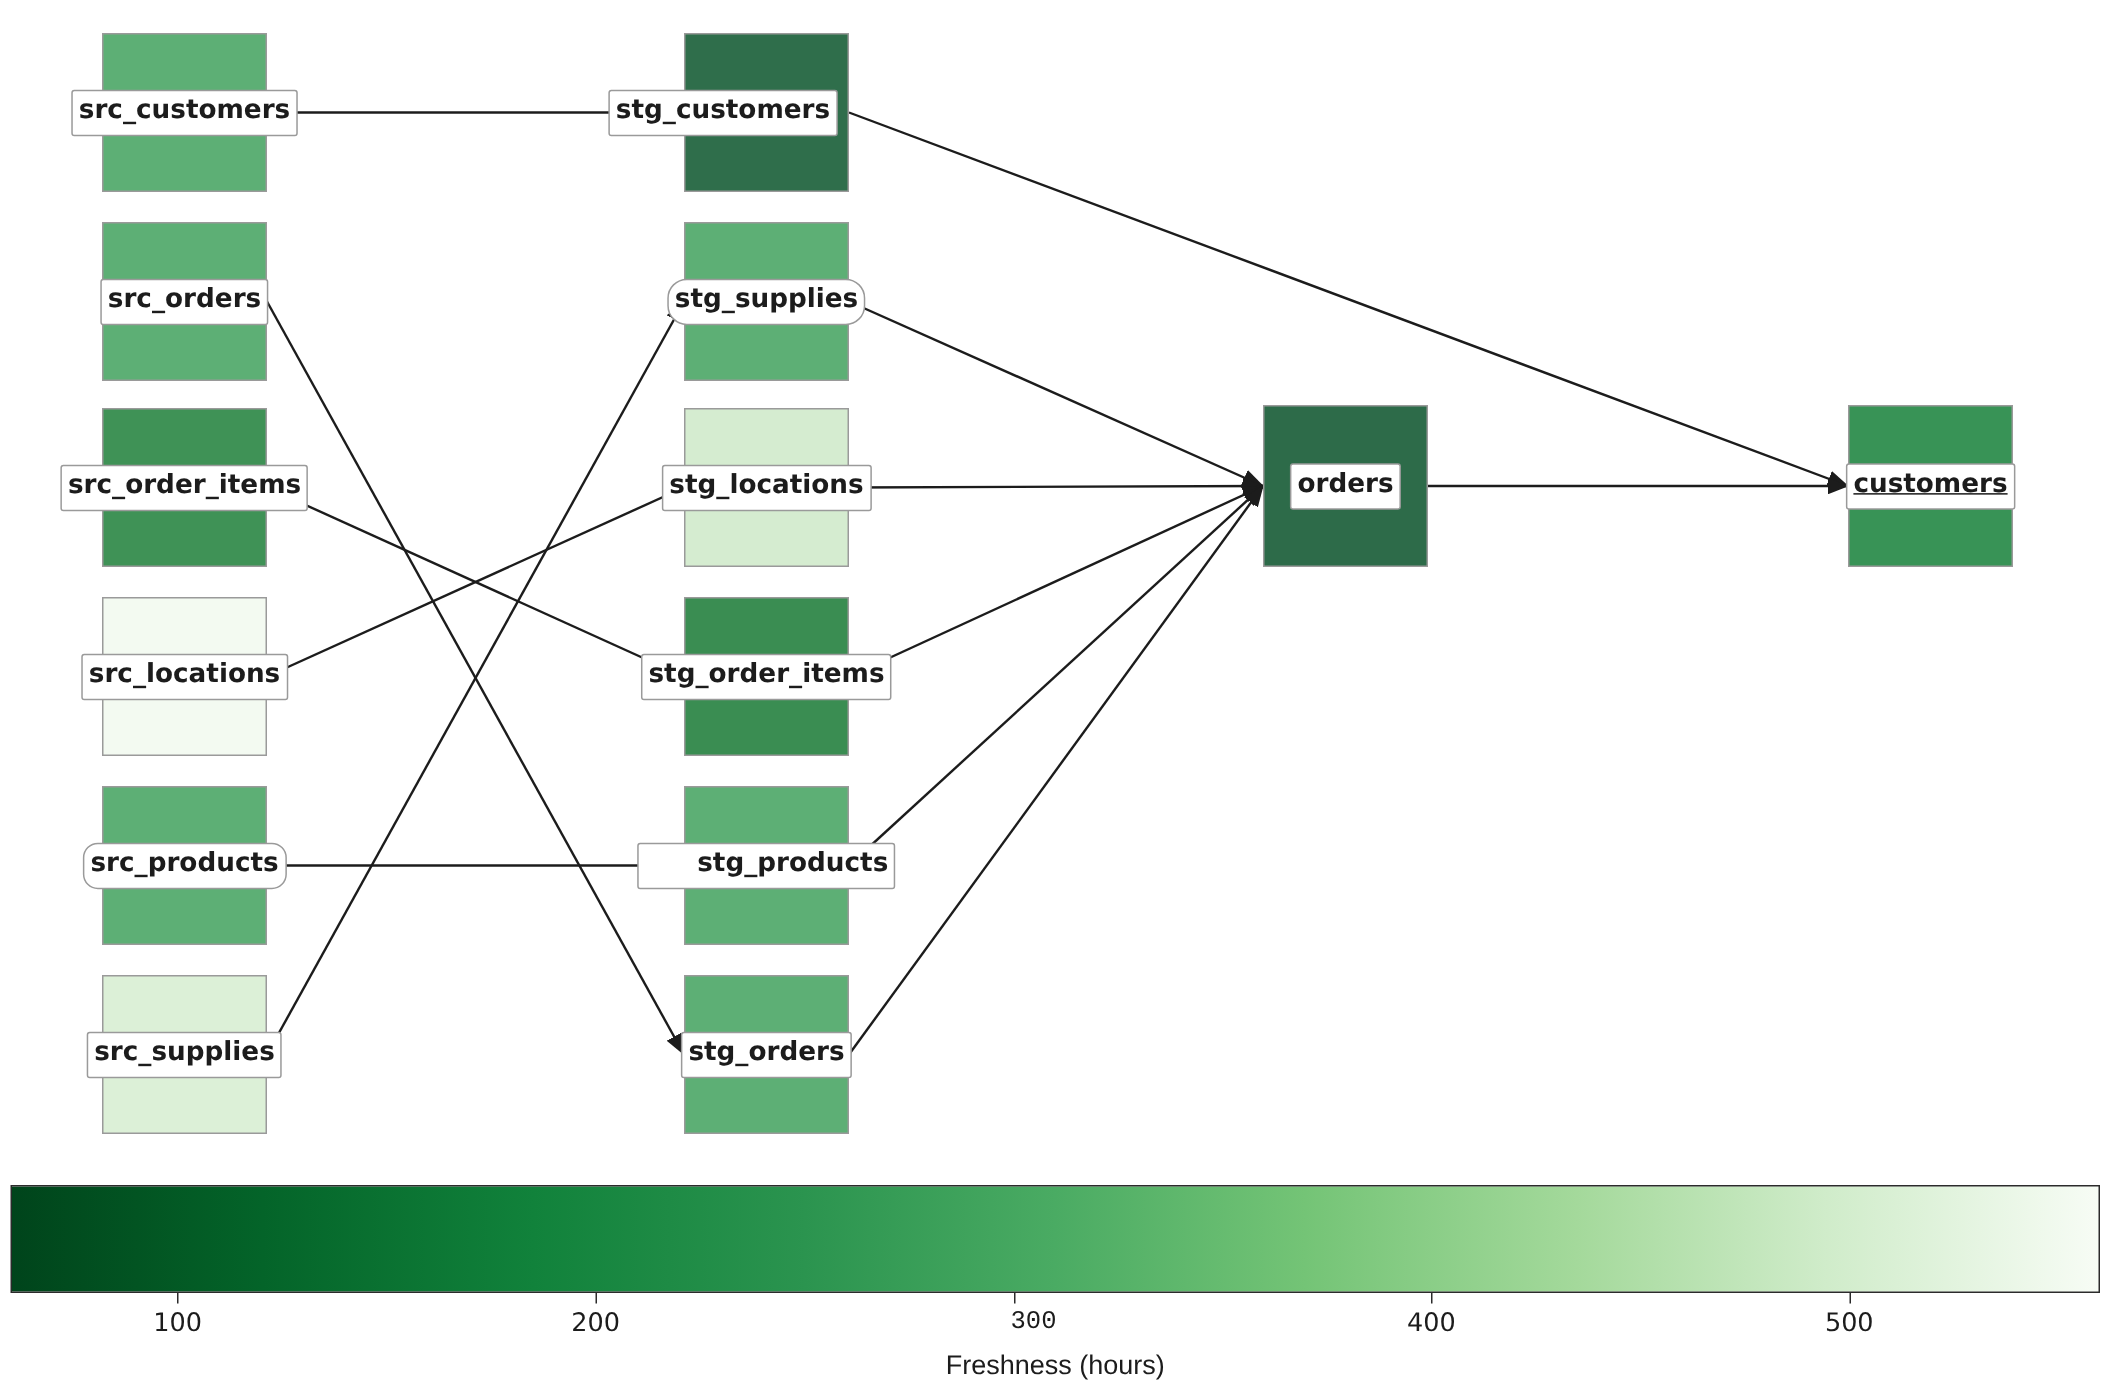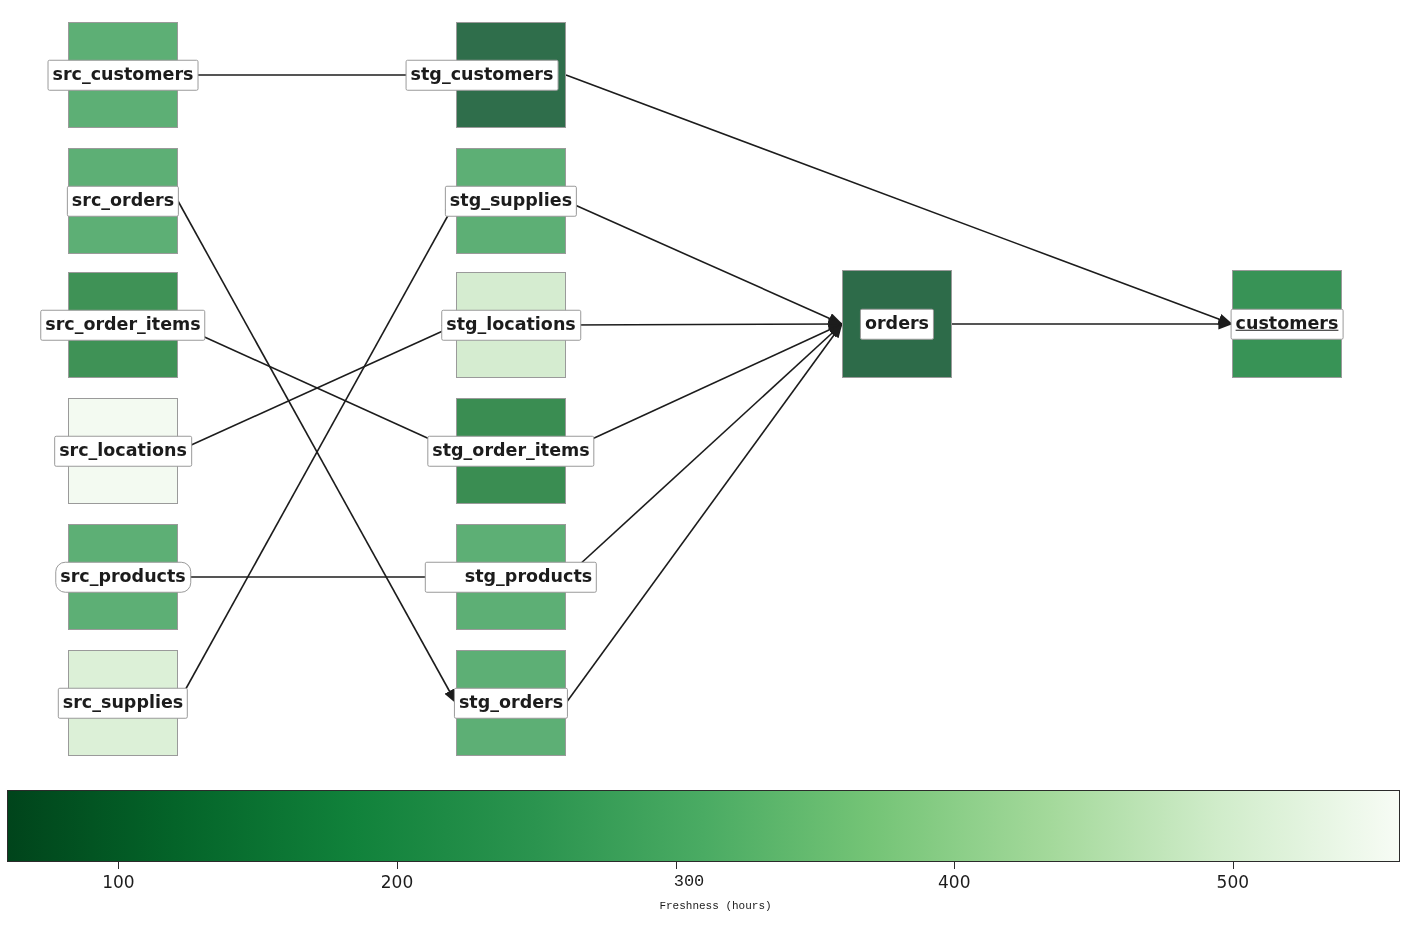--- a/index.html
+++ b/index.html
@@ -66,26 +66,25 @@
   .cb-ticklabel {
     position: absolute;
     font-size: 17px;
     color: #1c1c1c;
     transform: translateX(-50%);
     font-family: "DejaVu Sans", sans-serif;
     white-space: nowrap;
   }
   #cb-axislabel {
     position: absolute;
-    font-size: 11px;
+    font-size: 18px;
     color: #1c1c1c;
     transform: translateX(-50%);
     white-space: nowrap;
-    font-family: Liberation Mono, monospace;
-    margin-left: 12px;
+    font-family: Liberation Sans, sans-serif;
   }
 </style>
 </head>
 <body>
 
 <div id="canvas">
 
   <svg id="lineage-svg" viewBox="0 0 1410 926" preserveAspectRatio="none">
     <defs>
       <marker id="arrowhead" markerWidth="9" markerHeight="7" refX="8.5" refY="3.5" orient="auto" markerUnits="strokeWidth">
@@ -129,21 +128,21 @@
       <div class="node-label" style="left: 123px; top: 325px;">src_order_items</div>
       <div class="node-box" style="left: 68px; top: 398px; width: 110px; height: 106px; background: rgb(243, 250, 241);"></div>
       <div class="node-label" style="left: 123px; top: 451px;">src_locations</div>
       <div class="node-box" style="left: 68px; top: 524px; width: 110px; height: 106px; background: rgb(93, 175, 117);"></div>
       <div class="node-label" style="left: 123px; top: 577px; border-radius: 10px;">src_products</div>
       <div class="node-box" style="left: 68px; top: 650px; width: 110px; height: 106px; background: rgb(220, 240, 215);"></div>
       <div class="node-label" style="left: 123px; top: 703px;">src_supplies</div>
       <div class="node-box" style="left: 456px; top: 22px; width: 110px; height: 106px; background: rgb(47, 110, 75);"></div>
       <div class="node-label" style="left: 482px; top: 75px;">stg_customers</div>
       <div class="node-box" style="left: 456px; top: 148px; width: 110px; height: 106px; background: rgb(93, 175, 117);"></div>
-      <div class="node-label" style="left: 511px; top: 201px;">stg_supplies</div>
+      <div class="node-label" style="left: 511px; top: 201px; border-radius: 13px;">stg_supplies</div>
       <div class="node-box" style="left: 456px; top: 272px; width: 110px; height: 106px; background: rgb(213, 236, 208);"></div>
       <div class="node-label" style="left: 511px; top: 325px;">stg_locations</div>
       <div class="node-box" style="left: 456px; top: 398px; width: 110px; height: 106px; background: rgb(58, 141, 82);"></div>
       <div class="node-label" style="left: 511px; top: 451px;">stg_order_items</div>
       <div class="node-box" style="left: 456px; top: 524px; width: 110px; height: 106px; background: rgb(93, 175, 117);"></div>
       <div class="node-label" style="left: 511px; top: 577px; padding-left: 39px;">stg_products</div>
       <div class="node-box" style="left: 456px; top: 650px; width: 110px; height: 106px; background: rgb(93, 175, 117);"></div>
       <div class="node-label" style="left: 511px; top: 703px;">stg_orders</div>
       <div class="node-box" style="left: 842px; top: 270px; width: 110px; height: 108px; background: rgb(45, 107, 73);"></div>
       <div class="node-label" style="left: 897px; top: 324px;">orders</div>

